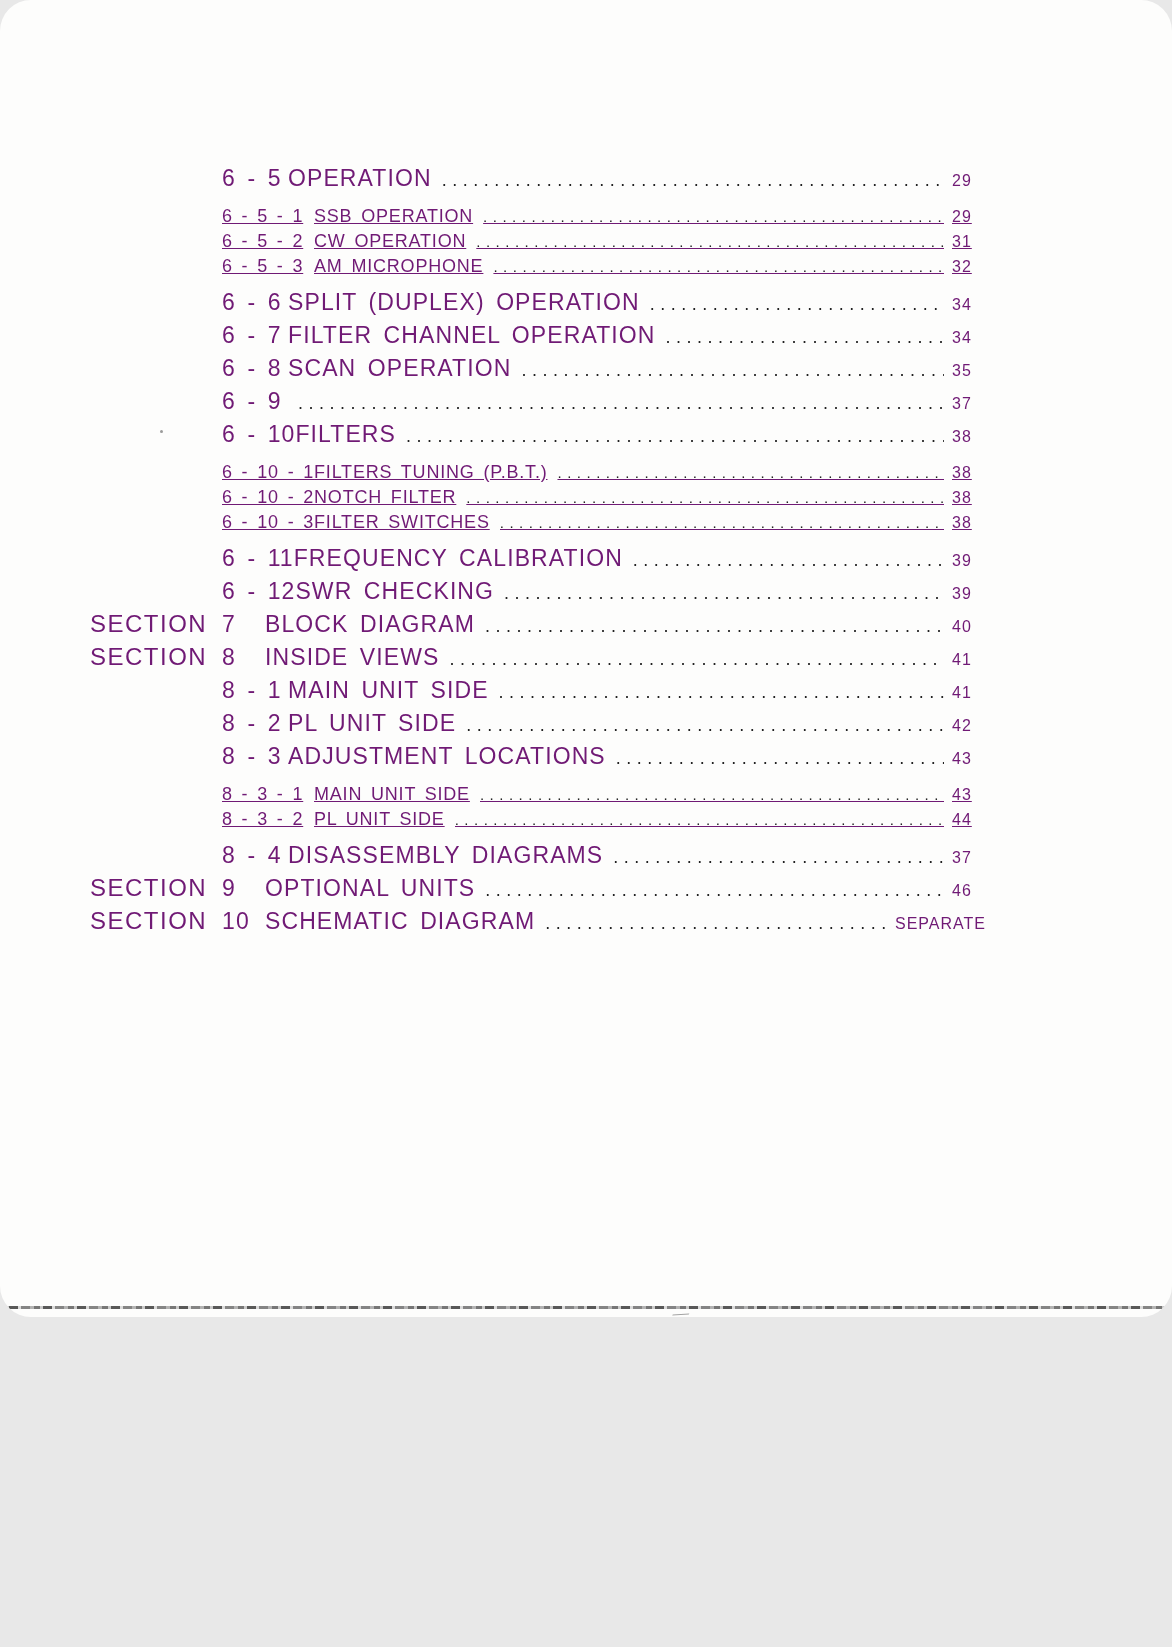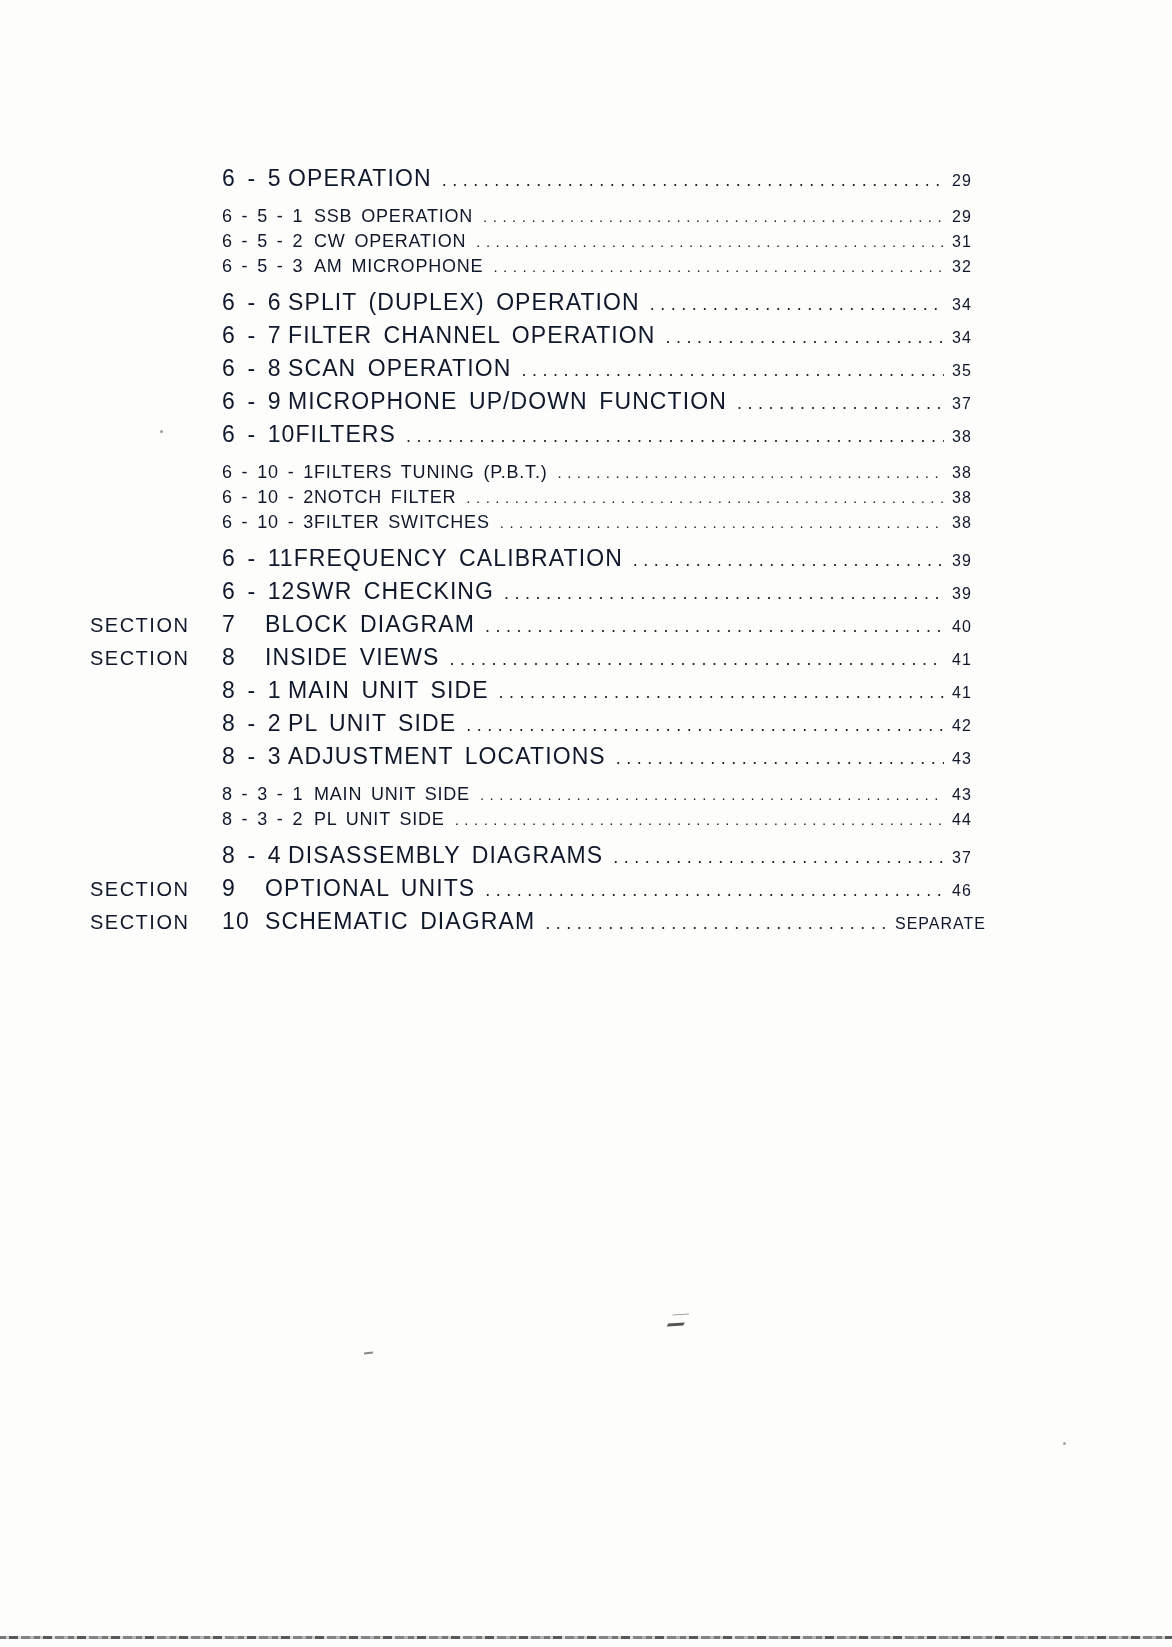--- a/index.html
+++ b/index.html
@@ -1,22 +1,23 @@
 <!DOCTYPE html>
 <html><head>
 <meta charset="utf-8">
 <style>
   html,body{margin:0;padding:0;background:#e8e8e8;}
   .page{
     position:relative;
-    width:1172px;height:1647px;
+    width:1172px;height:1317px;
     background:#fdfdfc;
     overflow:hidden;
     font-family:"Liberation Sans",sans-serif;
-    color:#0f172a;
+    color:#701a75;
+    border-radius:31px;
   }
   .toc{
     position:absolute;
     left:90px;top:163px;
     width:896px;
   }
   .row{
     display:flex;
     align-items:baseline;
   }
@@ -24,25 +25,26 @@
     font-size:23px;
     line-height:30px;
     letter-spacing:1.1px;
     word-spacing:4px;
   }
   .row.sub{
     font-size:18px;
     line-height:24px;
     letter-spacing:0.8px;
     word-spacing:3px;
+    text-decoration:underline;
   }
   .gsp{margin-top:8px;}
   .lbl{
     flex:0 0 132px;
-    font-size:20px;
+    font-size:24px;
     letter-spacing:1.5px;
     white-space:nowrap;
   }
   .num{
     flex:0 0 66px;
     white-space:nowrap;
   }
   .sub .num{flex-basis:92px;}
   .sec .num{flex-basis:43px;}
   .ttl{
@@ -157,21 +159,20 @@
       <span class="lbl"></span>
       <span class="num">6 - 8</span>
       <span class="ttl">SCAN OPERATION</span>
       <span class="ldr"></span>
       <span class="pg">35</span>
     </div>
 
     <div class="row main">
       <span class="lbl"></span>
       <span class="num">6 - 9</span>
-      <span class="ttl">MICROPHONE UP/DOWN FUNCTION</span>
       <span class="ldr"></span>
       <span class="pg">37</span>
     </div>
 
     <div class="row main">
       <span class="lbl"></span>
       <span class="num">6 - 10</span>
       <span class="ttl">FILTERS</span>
       <span class="ldr"></span>
       <span class="pg">38</span>

